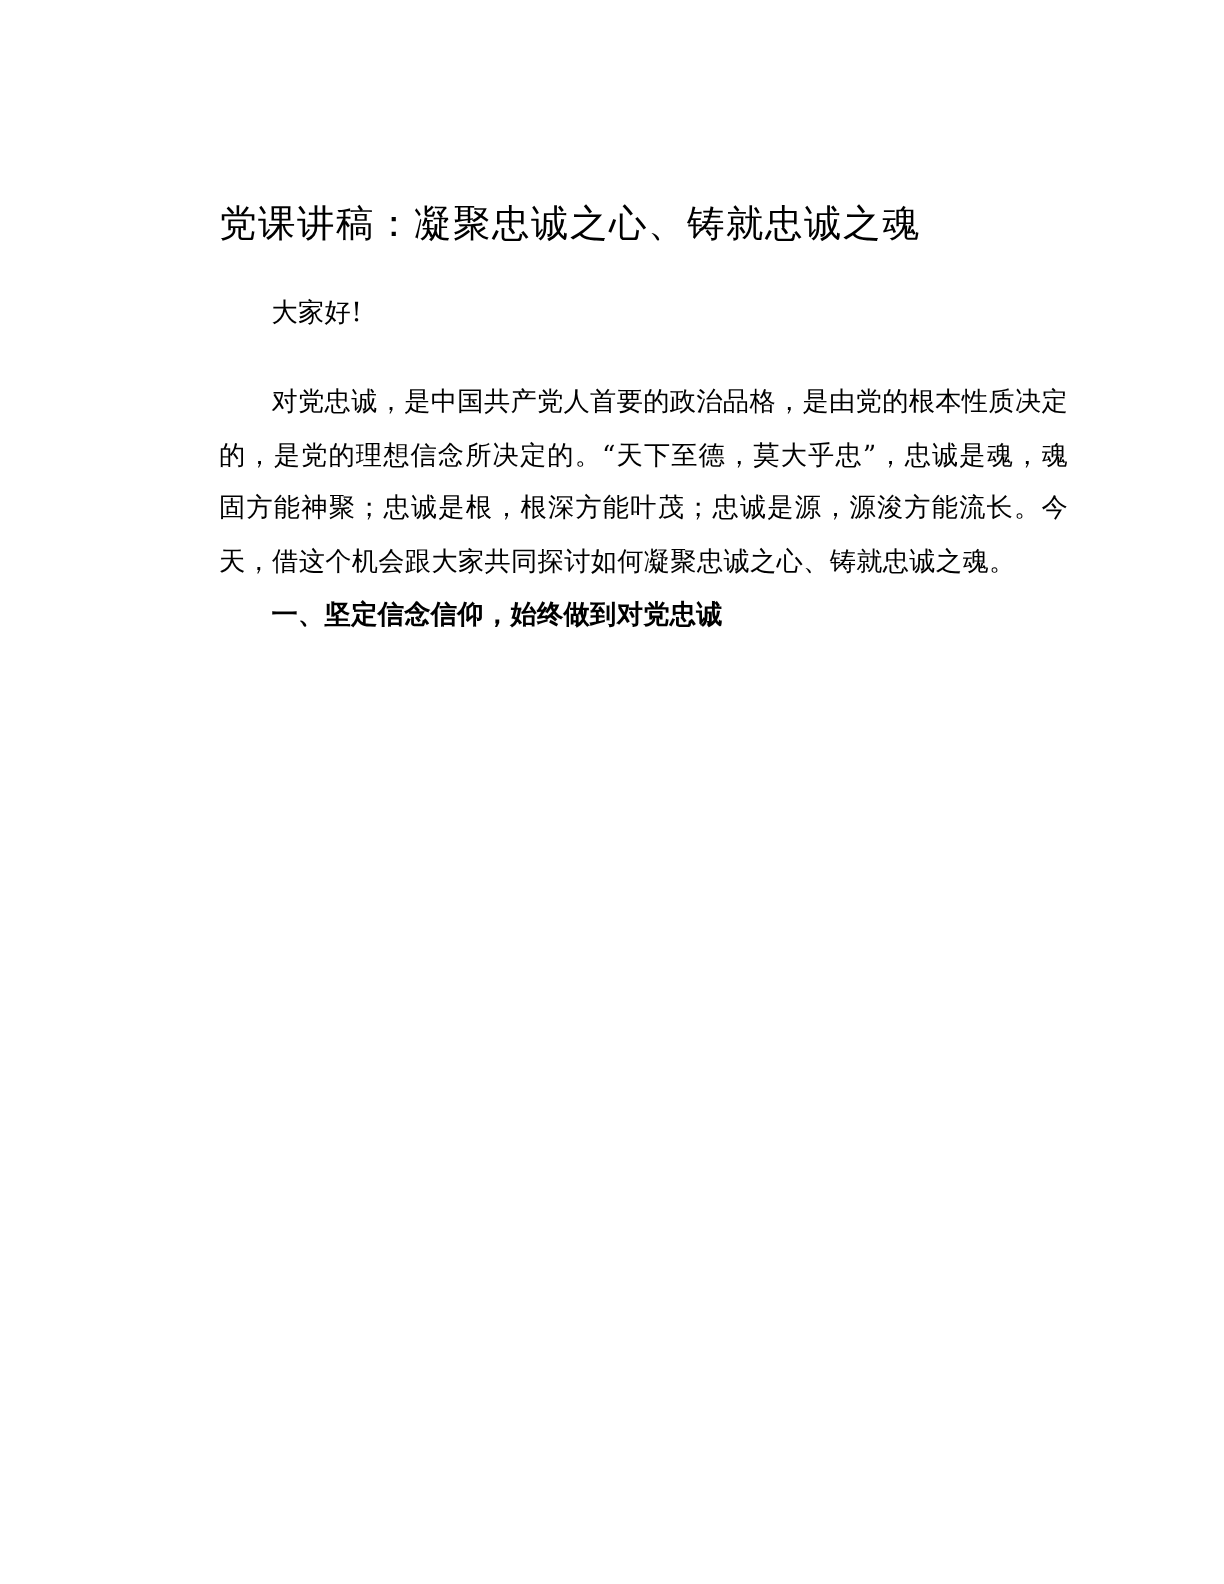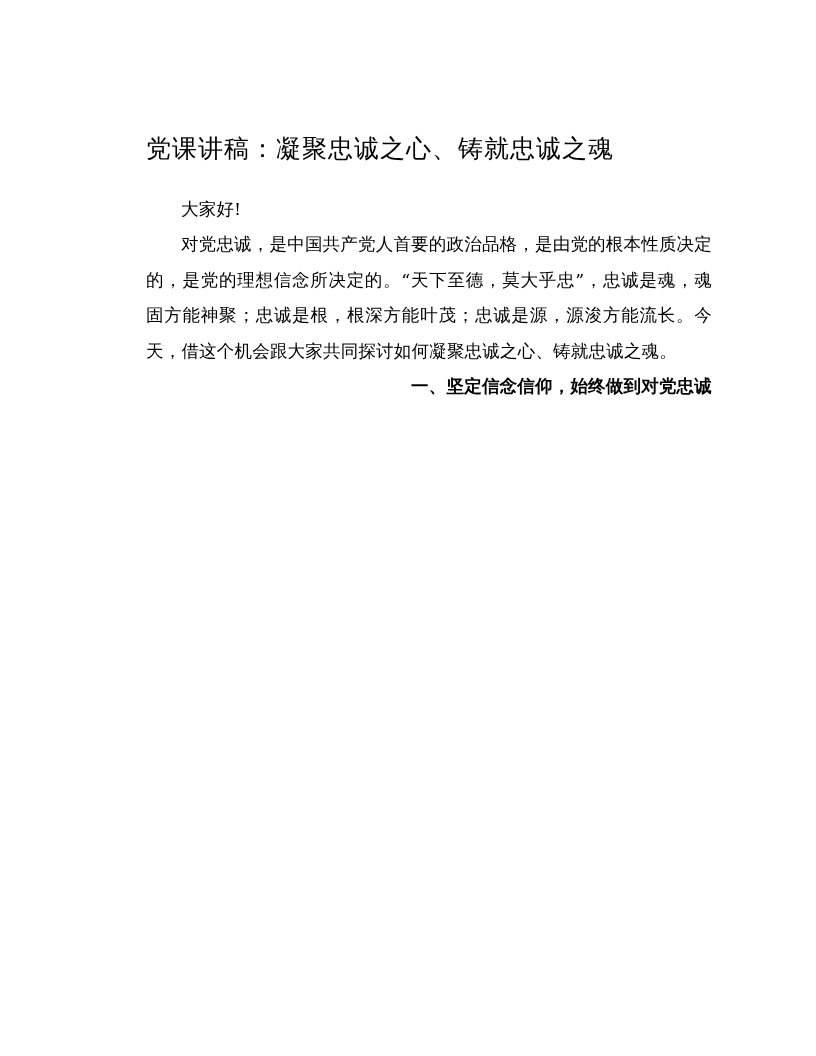--- a/index.html
+++ b/index.html
@@ -34,32 +34,32 @@
   .para {
     font-size: 17.5px;
     line-height: 2.03;
     text-align: justify;
     text-justify: inter-ideograph;
     margin: 0;
     letter-spacing: 0.2px;
   }
   .indent-1 {
     text-indent: 35px;
+    margin-top: 24px;
   }
   .indent-2 {
     text-indent: 35px;
   }
   .heading-1 {
     font-size: 17.5px;
     line-height: 2.03;
     font-weight: bold;
     text-indent: 35px;
     margin: 0;
     letter-spacing: 0.2px;
-    text-align: right;
   }
   .sub-heading-lead {
     font-weight: bold;
   }
 </style>
 </head>
 <body>
 
 <div class="page">
 

